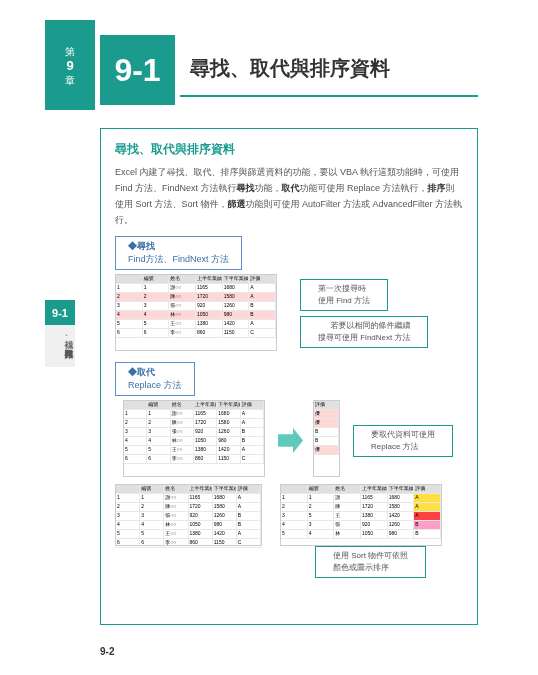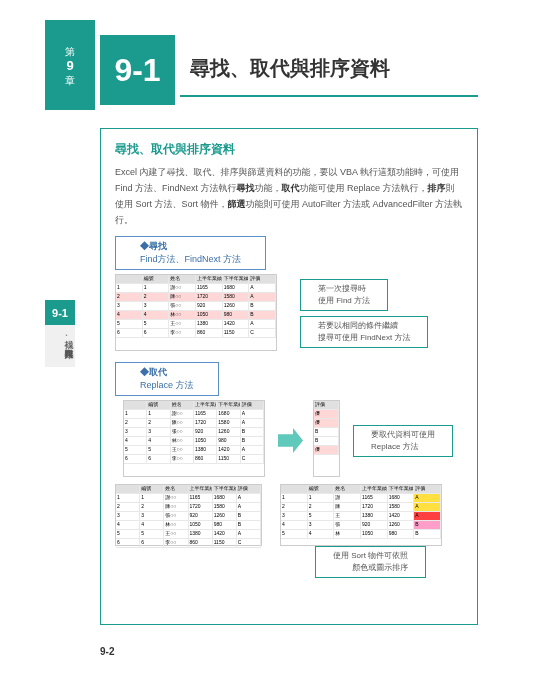--- a/index.html
+++ b/index.html
@@ -10,21 +10,21 @@
 .sect-box { position:absolute; left:55px; top:15px; width:75px; height:70px; background:#1a9b8e; color:#fff; font-size:32px; font-weight:bold; display:flex; align-items:center; justify-content:center; }
 .sect-title { position:absolute; left:145px; top:35px; font-size:20px; font-weight:bold; color:#333; }
 .title-underline { position:absolute; left:135px; right:0; top:75px; height:2px; background:#1a9b8e; }
 .side-tab { position:absolute; left:45px; top:300px; width:30px; }
 .side-num { width:30px; height:25px; background:#1a9b8e; color:#fff; font-size:11px; font-weight:bold; display:flex; align-items:center; justify-content:center; }
 .side-text { background:#f0f0f0; color:#555; font-size:9px; padding:8px 0 25px 0; text-align:center; writing-mode:vertical-rl; display:flex; justify-content:center; width:30px; }
 .content-box { position:absolute; left:100px; top:128px; right:60px; bottom:50px; border:1px solid #1a9b8e; padding:12px 14px; box-sizing:border-box; overflow:hidden; }
 .box-title { color:#1a9b8e; font-size:12px; font-weight:bold; margin-bottom:6px; }
 .intro { font-size:9px; color:#555; line-height:16px; }
 .intro b { color:#333; }
-.sub-label { display:inline-block; border:1px solid #5a8fc7; background:#fff; padding:3px 24px; margin-top:8px; font-size:9px; color:#3a6fa7; }
+.sub-label { display:inline-block; border:1px solid #5a8fc7; background:#fff; padding:3px 12px; margin-top:8px; font-size:9px; color:#3a6fa7; }
 .sub-label .t { font-weight:bold; }
 .diagram { position:relative; margin-top:4px; height:80px; }
 .mini-sheet { position:absolute; width:160px; height:75px; border:1px solid #ccc; background:#fff; font-size:5px; }
 .mini-sheet .row { display:flex; border-bottom:1px solid #e8e8e8; height:8px; }
 .mini-sheet .cell { flex:1; border-right:1px solid #e8e8e8; padding:0 1px; overflow:hidden; white-space:nowrap; }
 .mini-sheet .hdr { background:#e0e0e0; }
 .callout { position:absolute; border:1px solid #1a9b8e; background:#fff; font-size:8px; color:#555; padding:3px 17px; line-height:12px; }
 .replace-diag { position:relative; margin-top:4px; height:80px;margin-left:8px; }
 .arrow-big { position:absolute; width:25px; height:25px; background:#5fc9bc; clip-path:polygon(0 25%,60% 25%,60% 0,100% 50%,60% 100%,60% 75%,0 75%); }
 .sort-diag { position:relative; margin-top:4px; height:90px; }
@@ -123,21 +123,21 @@
               <div class="cell">6</div>
               <div class="cell">李○○</div>
               <div class="cell">860</div>
               <div class="cell">1150</div>
               <div class="cell">C</div>
             </div>
           </div>
    </div>
    <div class="callout" style="left:185px;top:5px;white-space:pre-line;">第一次搜尋時
 使用 Find 方法</div>
-   <div class="callout" style="left:185px;top:42px;white-space:pre-line;">若要以相同的條件繼續
+   <div class="callout" style="left:185px;top:42px;white-space:pre-line;text-align:right;">若要以相同的條件繼續
 搜尋可使用 FindNext 方法</div>
   </div>
 
   
   <div class="sub-label">
    <span class="t">◆取代</span><br>
    <span>Replace 方法</span>
   </div>
   <div class="replace-diag">
    <div class="mini-sheet" style="left:0;top:0;width:140px;">
@@ -330,19 +330,19 @@
           </div>
     <div class="row">
             <div class="cell">5</div>
             <div class="cell">4</div>
             <div class="cell">林</div>
             <div class="cell">1050</div>
             <div class="cell">980</div>
             <div class="cell">B</div>
           </div>
    </div>
-   <div class="callout" style="left:200px;top:62px;white-space:pre-line;text-align:right;">使用 Sort 物件可依照
+   <div class="callout" style="left:200px;top:62px;white-space:pre-line;">使用 Sort 物件可依照
 顏色或圖示排序</div>
   </div>
  </div>
 
  <div class="page-num">9-2</div>
 </div>
 
 </body></html>

